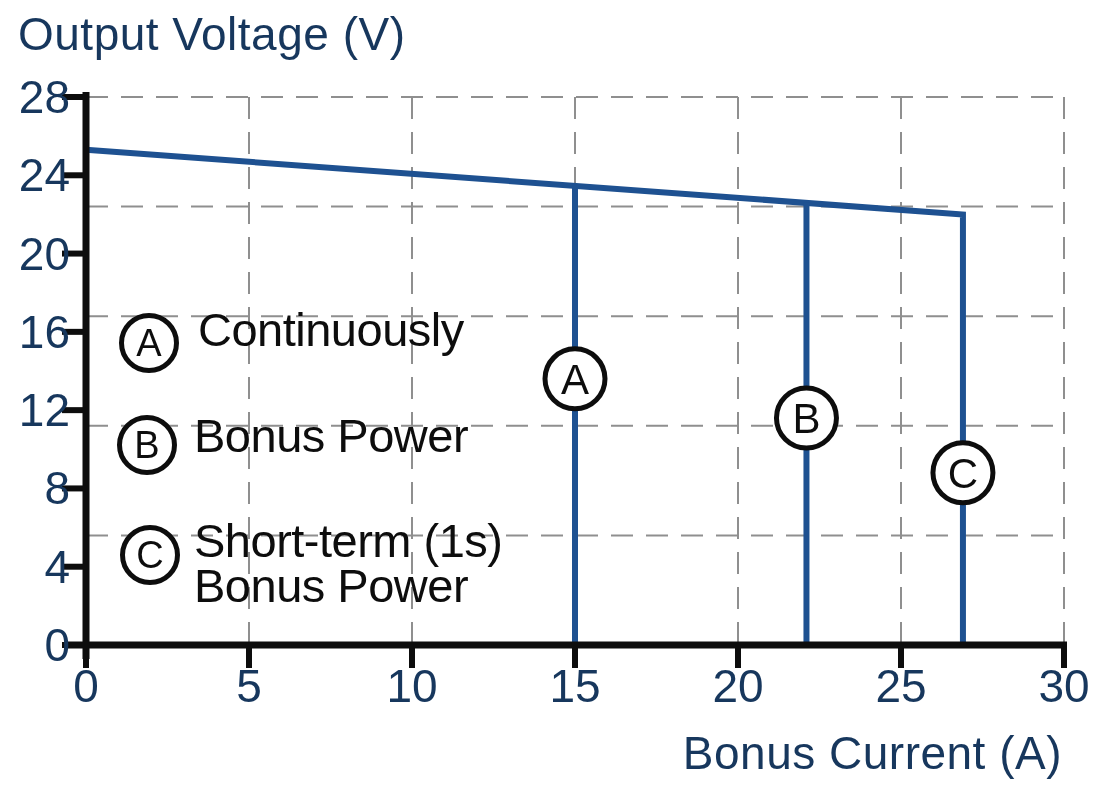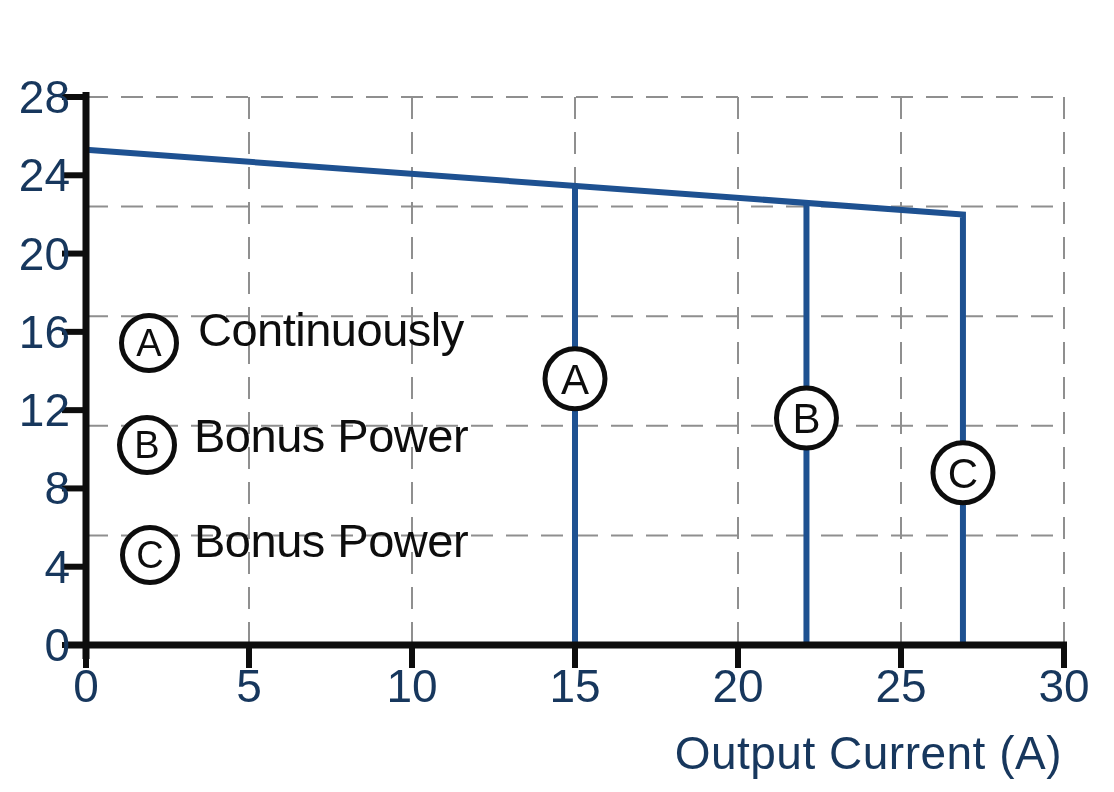--- a/index.html
+++ b/index.html
@@ -43,20 +43,21 @@
   #legend-circle-b{ left:117px; top:415px; }
   #legend-text-b{ left:194px; top:413px; }
   #legend-circle-c{ left:120px; top:525px; }
   #legend-text-c{ left:194px; top:518px; }
 </style>
 </head>
 <body>
 
 <div class="stage">
 
+  <div id="title-y" class="axis-title">Output Voltage (V)</div>
 
   <svg id="plot" width="1114" height="792" viewBox="0 0 1114 792">
       <line x1="249" y1="97" x2="249" y2="645" class="grid"></line>
       <line x1="412" y1="97" x2="412" y2="645" class="grid"></line>
       <line x1="575" y1="97" x2="575" y2="645" class="grid"></line>
       <line x1="738" y1="97" x2="738" y2="645" class="grid"></line>
       <line x1="901" y1="97" x2="901" y2="645" class="grid"></line>
       <line x1="1064" y1="97" x2="1064" y2="645" class="grid"></line>
       <line x1="86" y1="535.4" x2="1064" y2="535.4" class="grid"></line>
       <line x1="86" y1="425.8" x2="1064" y2="425.8" class="grid"></line>
@@ -125,20 +126,21 @@
       <span>B</span>
     </div>
     <div id="legend-text-b" class="legend-text">
       <div>Bonus Power</div>
     </div>
 
     <div id="legend-circle-c" class="legend-circle">
       <span>C</span>
     </div>
     <div id="legend-text-c" class="legend-text">
+      <div>Short-term (1s)</div>
       <div>Bonus Power</div>
     </div>
 
   </div>
 
-  <div id="title-x" class="axis-title">Output Current (A)</div>
+  <div id="title-x" class="axis-title">Bonus Current (A)</div>
 
 </div>
 
 </body></html>

